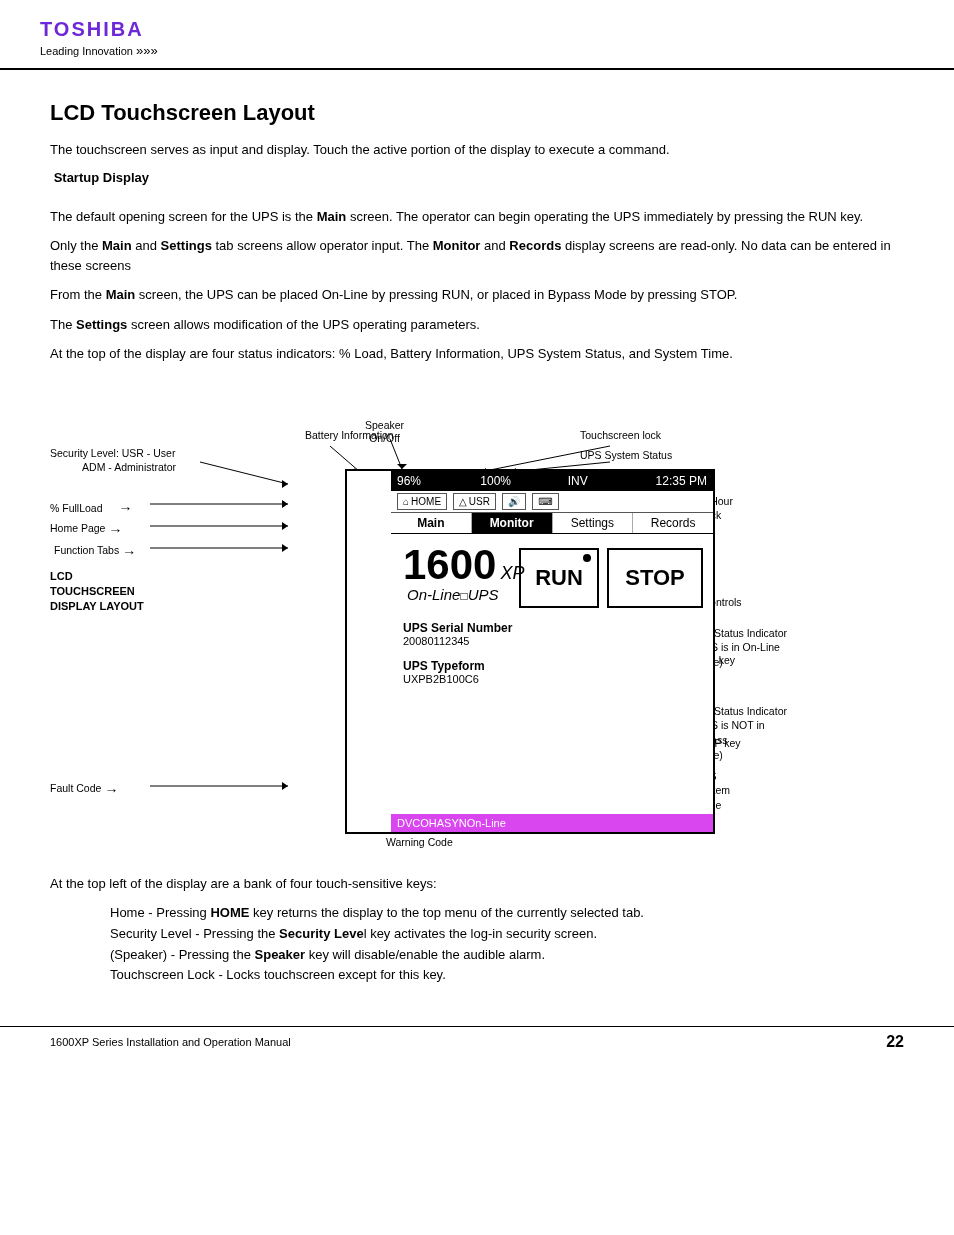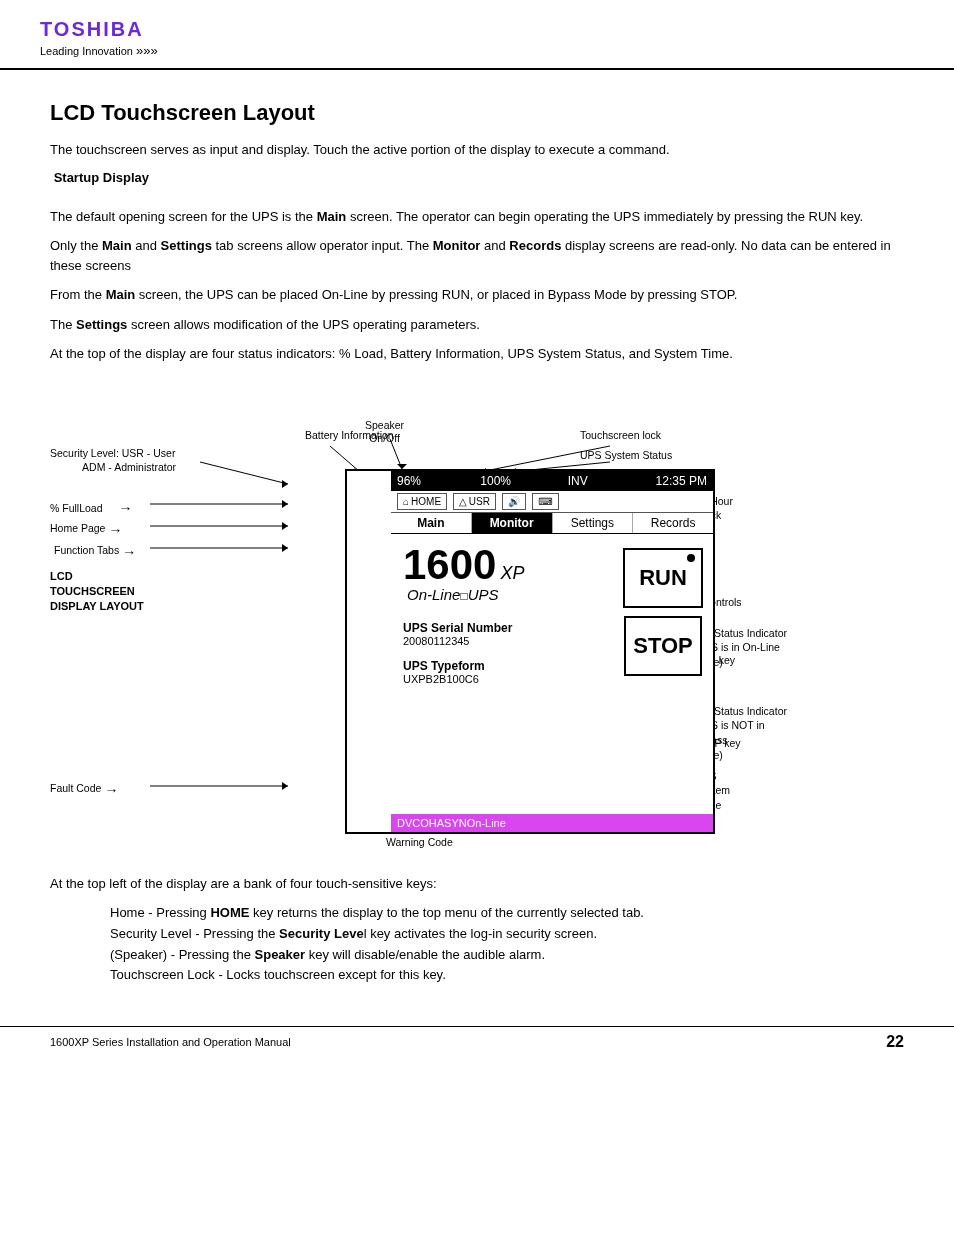--- a/index.html
+++ b/index.html
@@ -154,21 +154,21 @@
     .lcd-value {
       font-size: 11px;
     }
 
     
     .lcd-controls {
       position: absolute;
       right: 10px;
       top: 14px;
       display: flex;
-      flex-direction: column;
+      flex-direction: row;
       gap: 8px;
       align-items: center;
       margin-left: 20px;
     }
     .lcd-btn-run {
       border: 2px solid #000;
       width: 80px;
       height: 60px;
       display: flex;
       align-items: center;
@@ -181,21 +181,21 @@
       position: absolute;
       top: 4px;
       right: 6px;
       width: 8px;
       height: 8px;
       background: #000;
       border-radius: 50%;
     }
     .lcd-btn-stop {
       border: 2px solid #000;
-      width: 78px;
+      width: 96px;
       height: 60px;
       display: flex;
       align-items: center;
       justify-content: center;
       font-size: 22px;
       font-weight: 900;
     }
 
     
     .lcd-footer {

